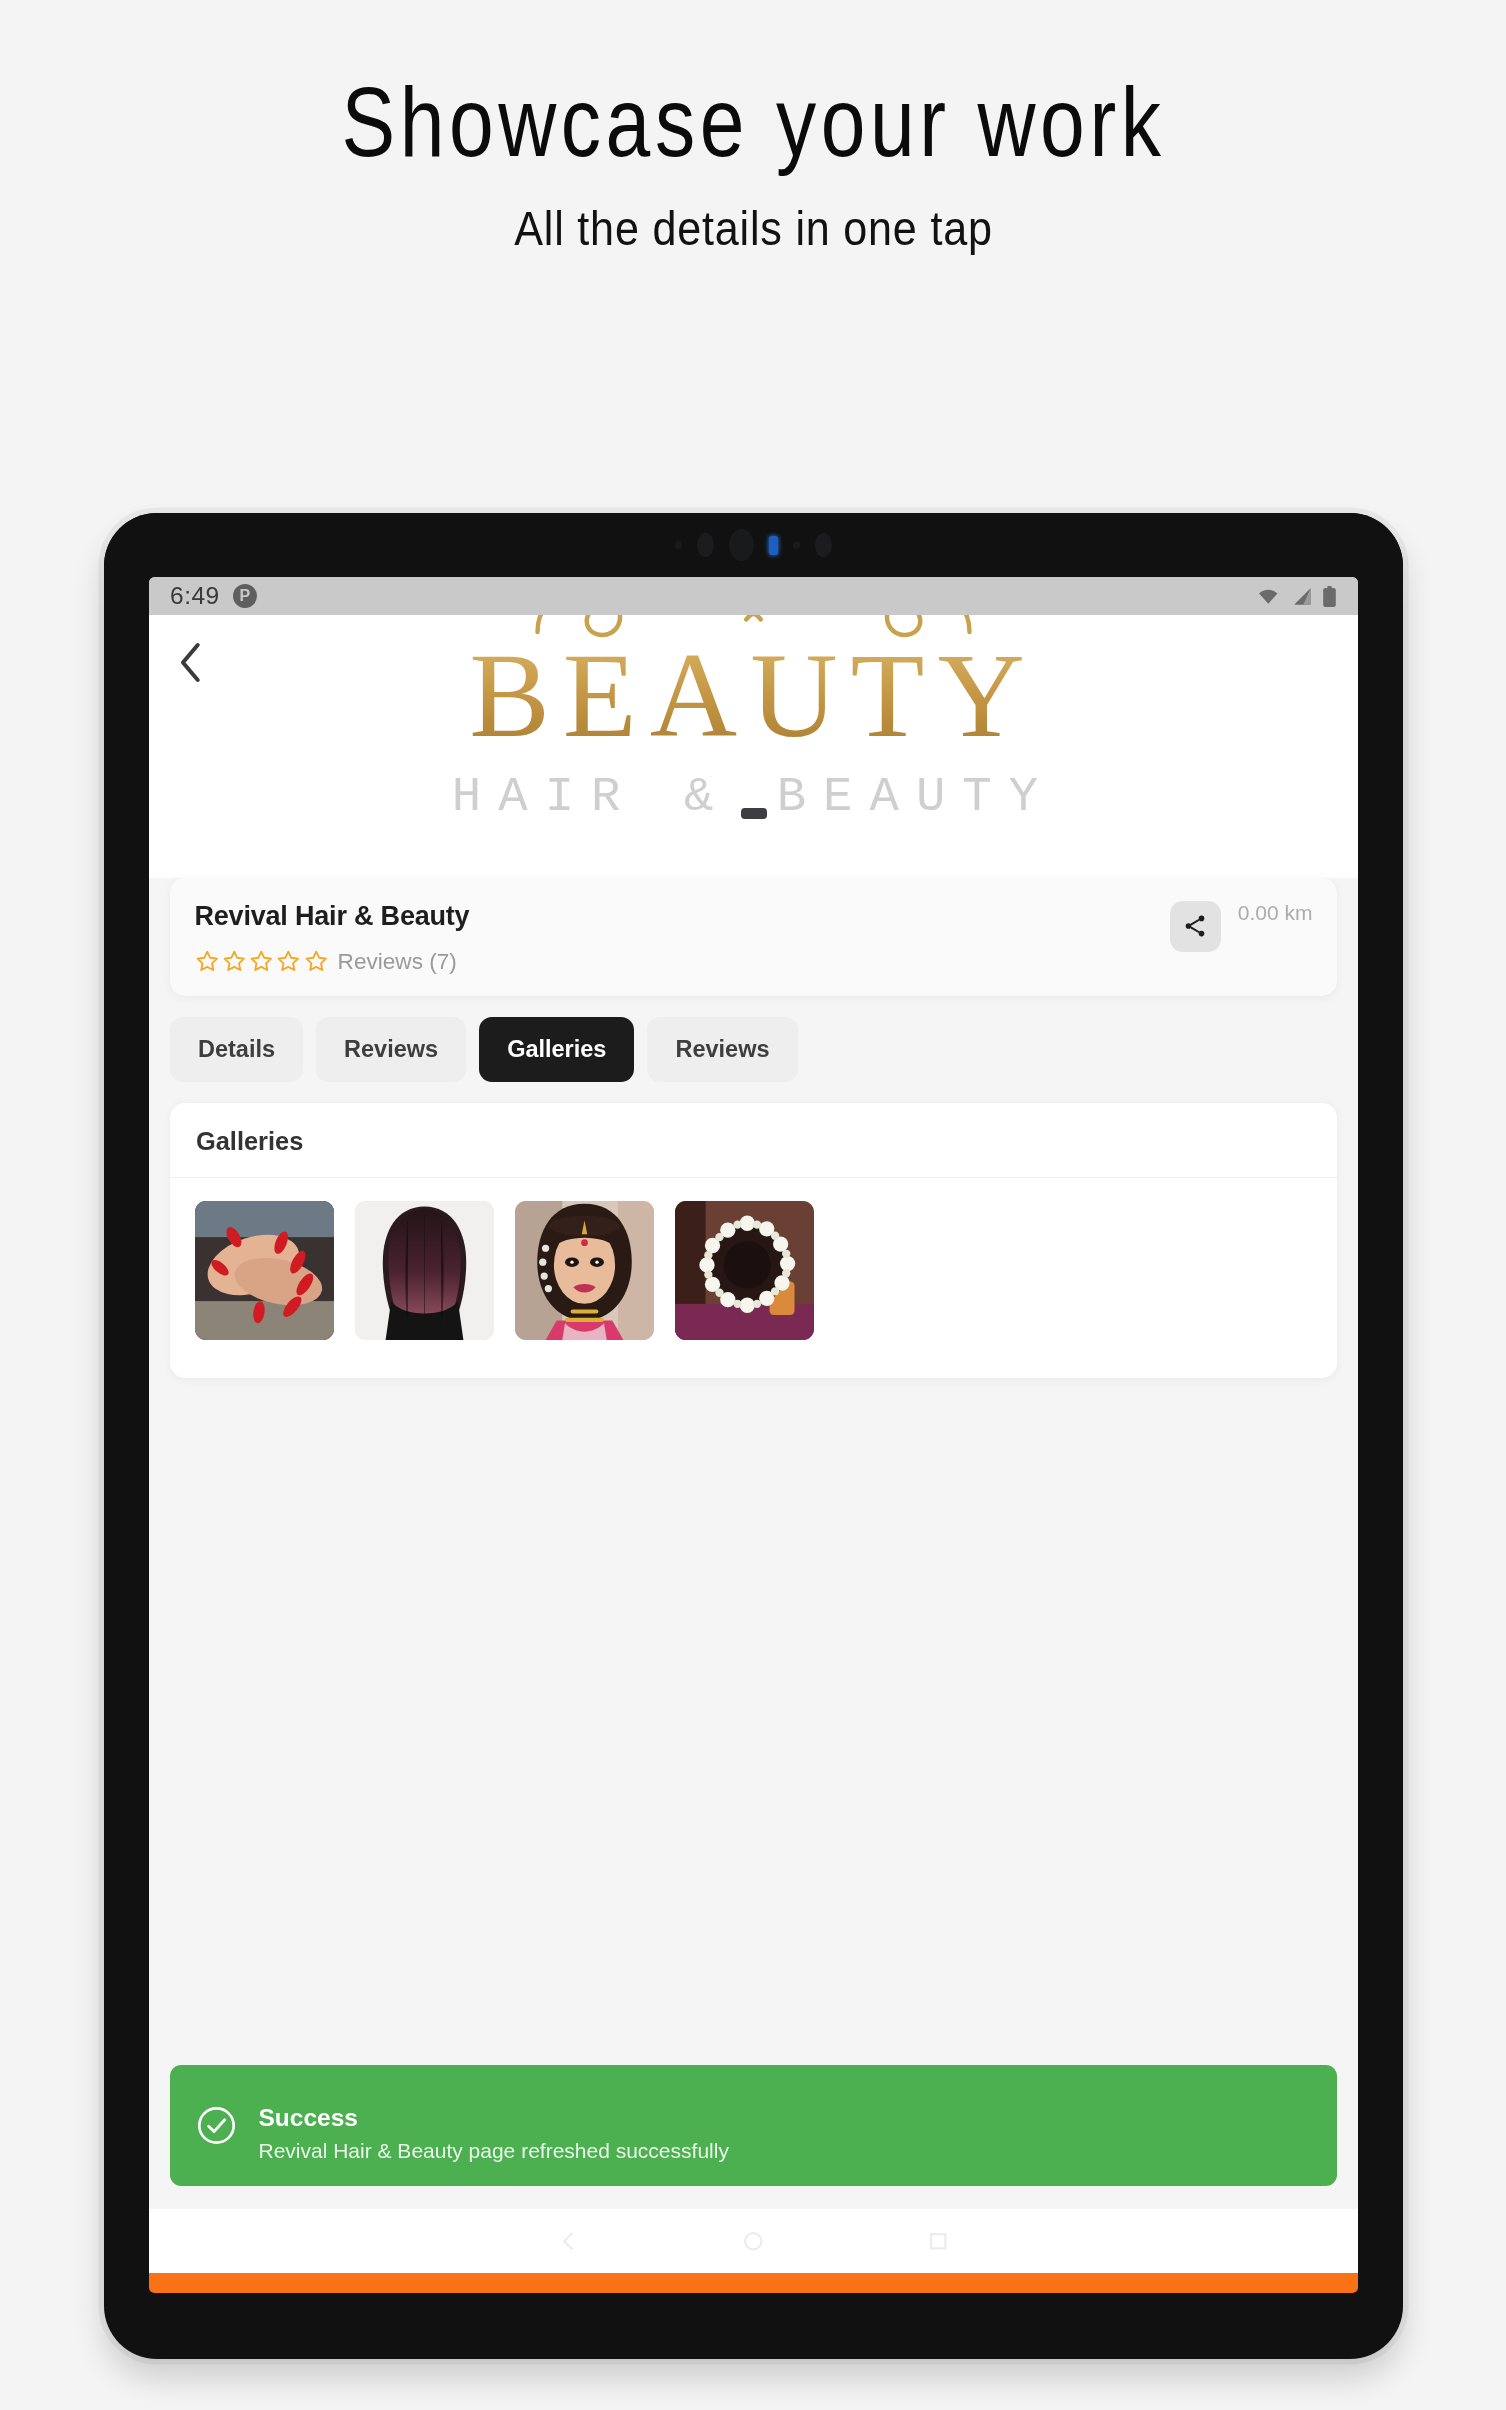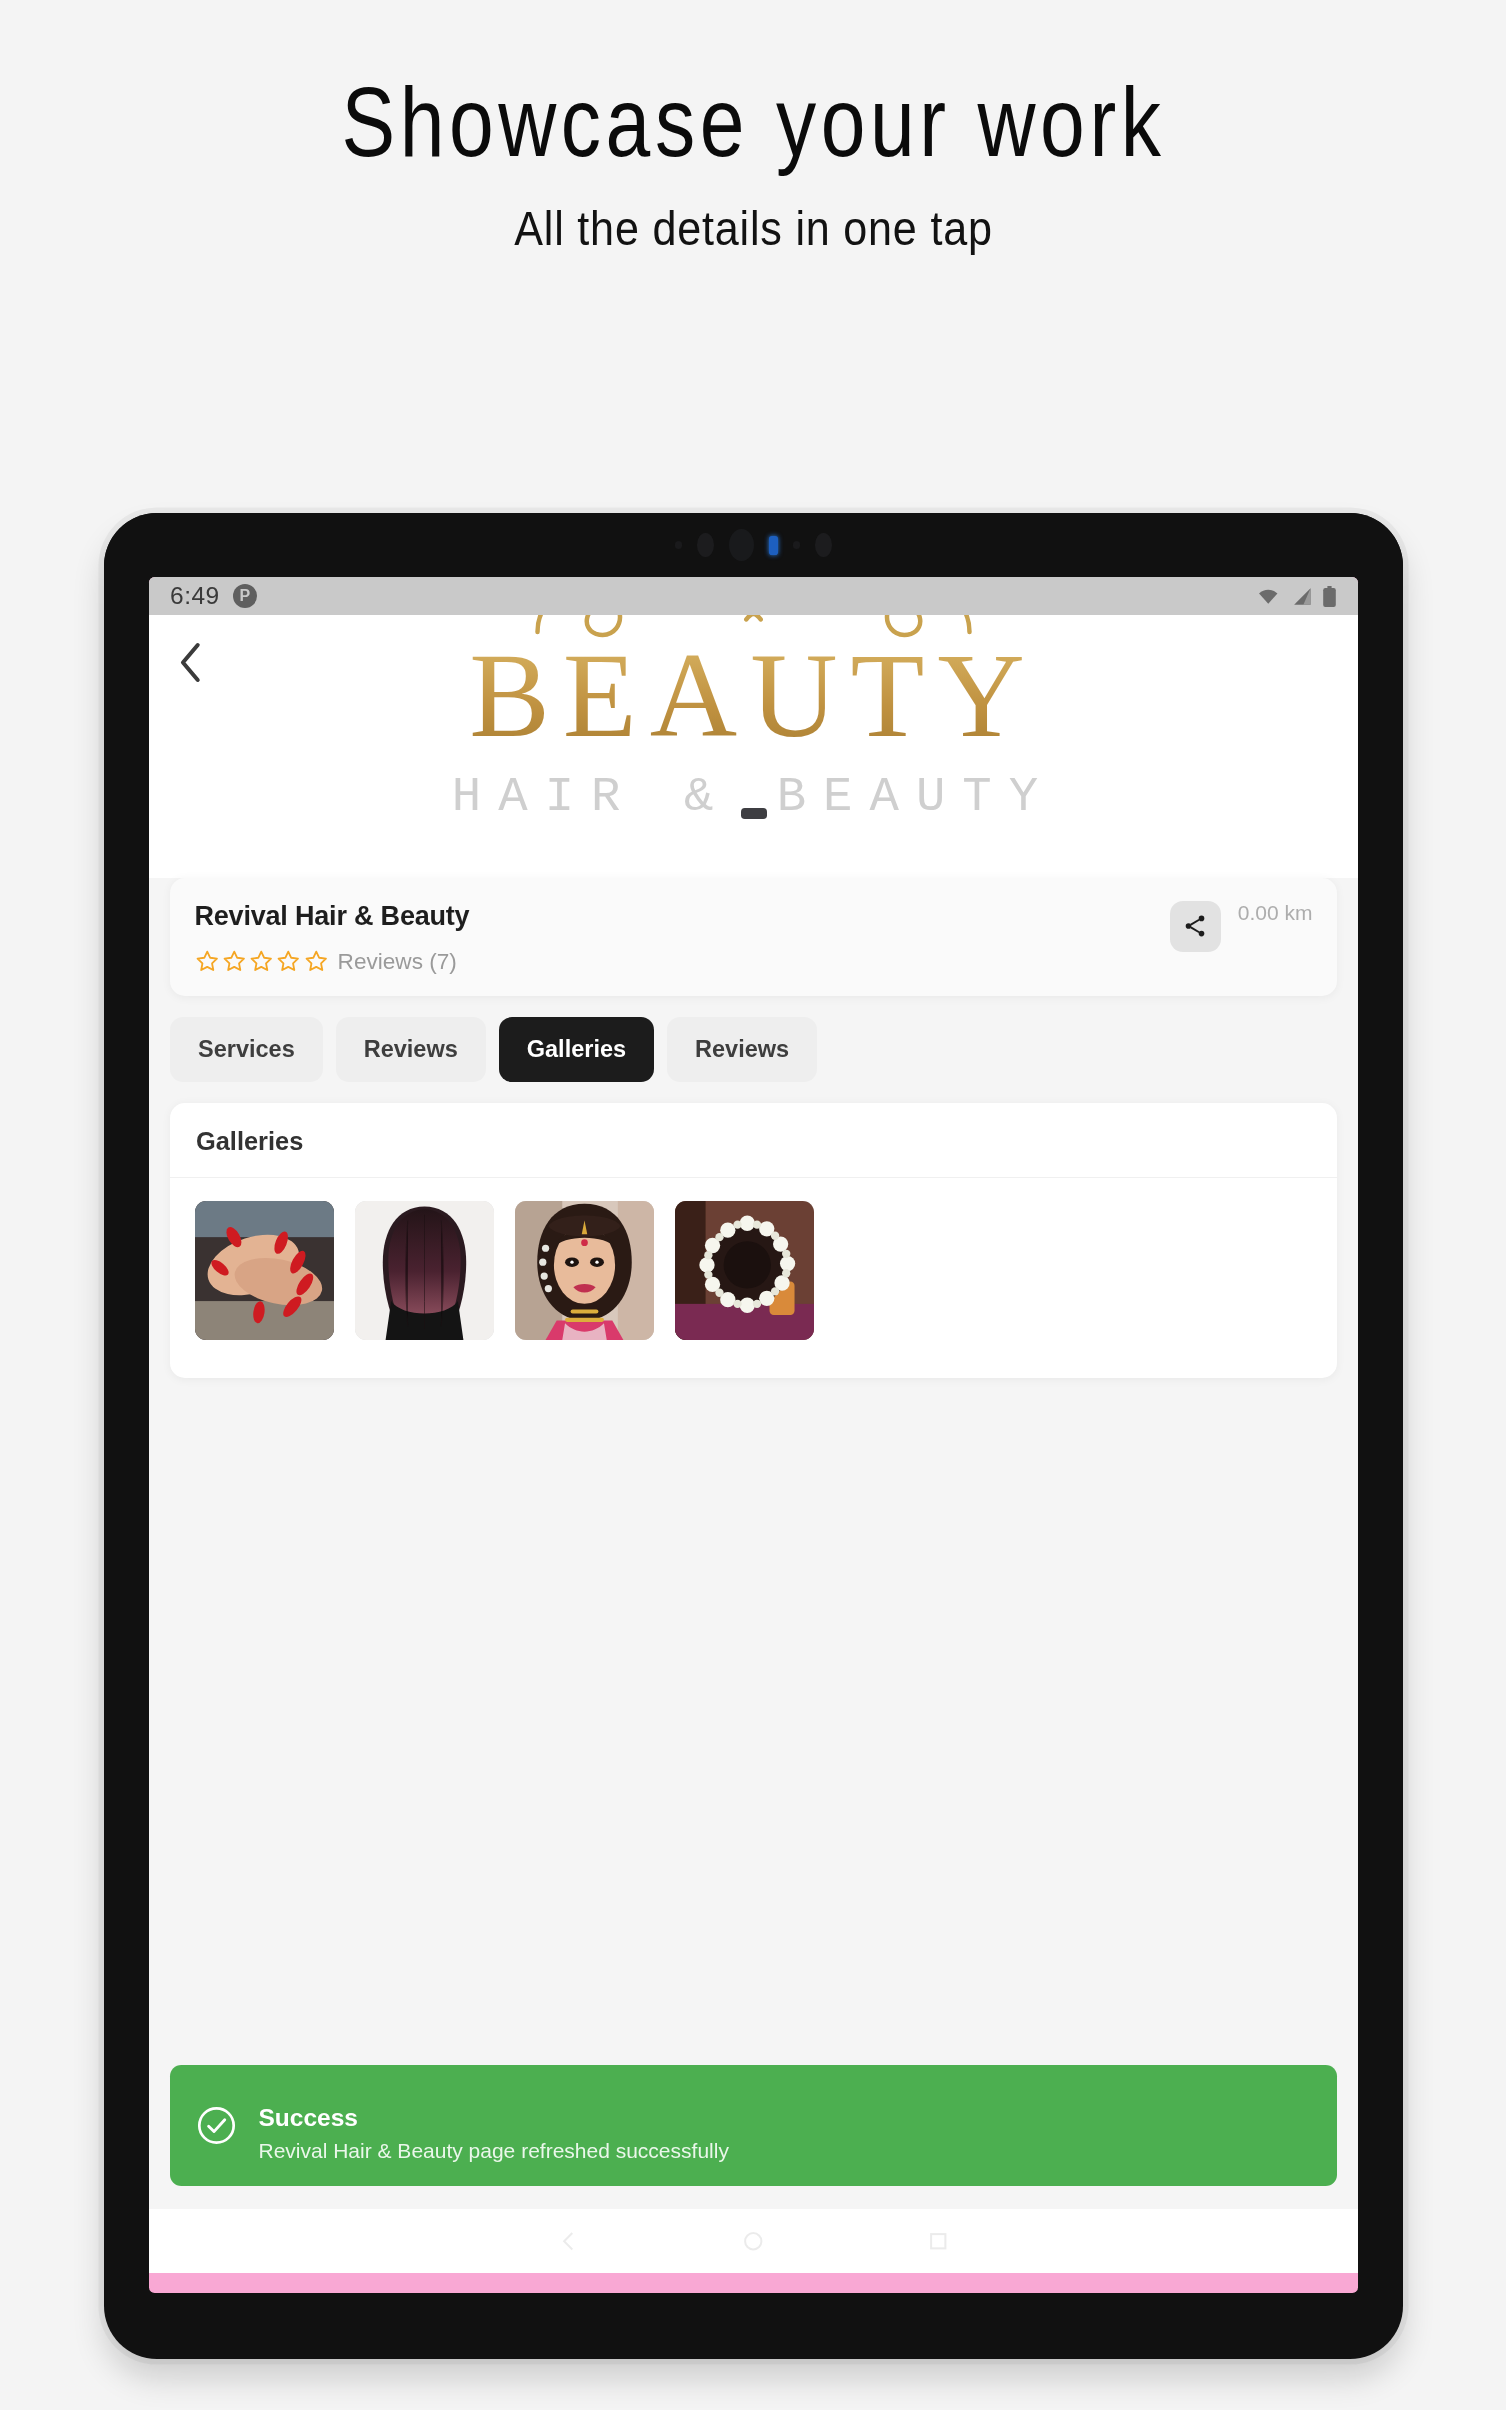--- a/index.html
+++ b/index.html
@@ -73,21 +73,21 @@
   .cam.wide { width: 24.5px; height: 32px; background: #191a1c; }
   .cam.led  { width: 9.4px; height: 19px; border-radius: 2.8px; background: #1d5fbf; box-shadow: 0 0 5.6px #2b7fe6; }
   .cam.tiny { width: 7.5px; height: 7.5px; background: #1a1a1c; }
 
   .screen {
     position: absolute;
     left: 45px;
     top: 64px;
     width: 1209px;
     height: 1716px;
-    background: #f9a8d4;
+    background: #f97316;
     border-radius: 5.6px;
     overflow: hidden;
   }
 
   
   .statusbar {
     position: relative;
     height: 38px;
     background: #c9c9c9;
     display: flex;
@@ -391,21 +391,21 @@
                 <line x1="8.2" y1="10.8" x2="15.8" y2="6.2"></line>
                 <line x1="8.2" y1="13.2" x2="15.8" y2="17.8"></line>
               </g>
             </svg>
           </div>
           <div class="distance">0.00 km</div>
         </div>
       </div>
 
       <div class="tabs">
-        <div class="tab">Services</div>
+        <div class="tab">Details</div>
         <div class="tab">Reviews</div>
         <div class="tab active">Galleries</div>
         <div class="tab">Reviews</div>
       </div>
 
       <div class="gal-card">
         <div class="gal-head">Galleries</div>
         <div class="gal-strip">
 
           <div class="thumb">

